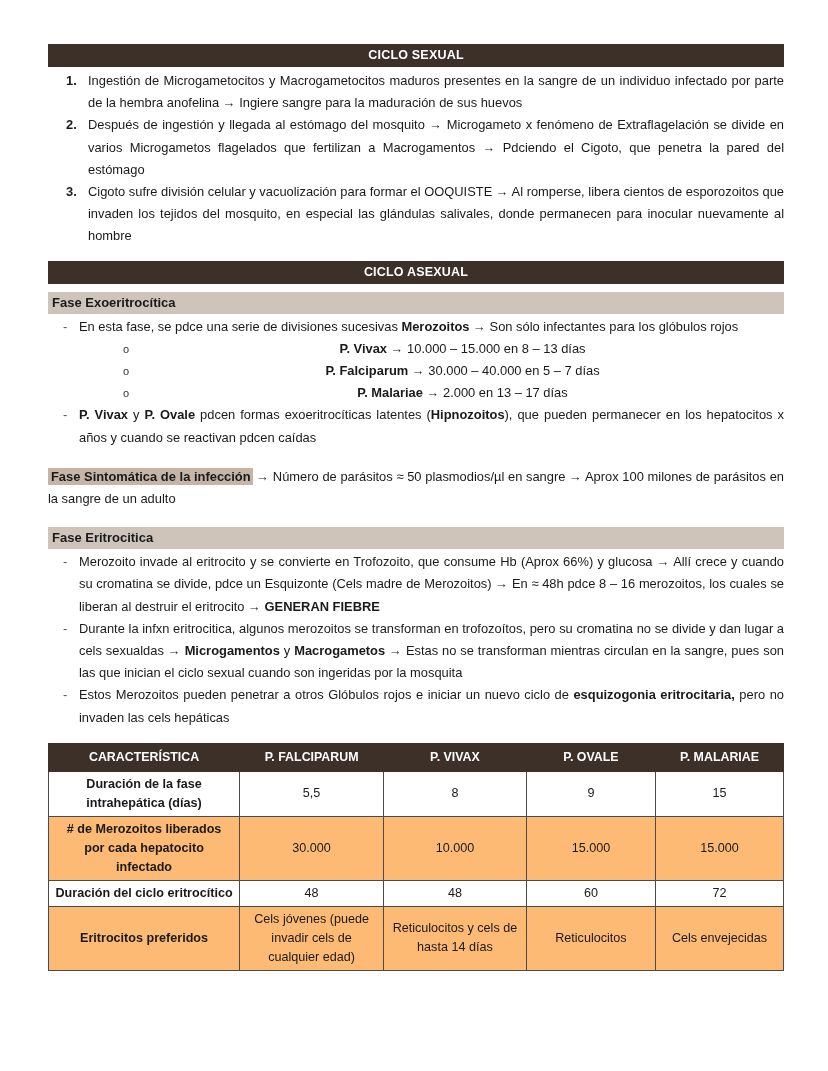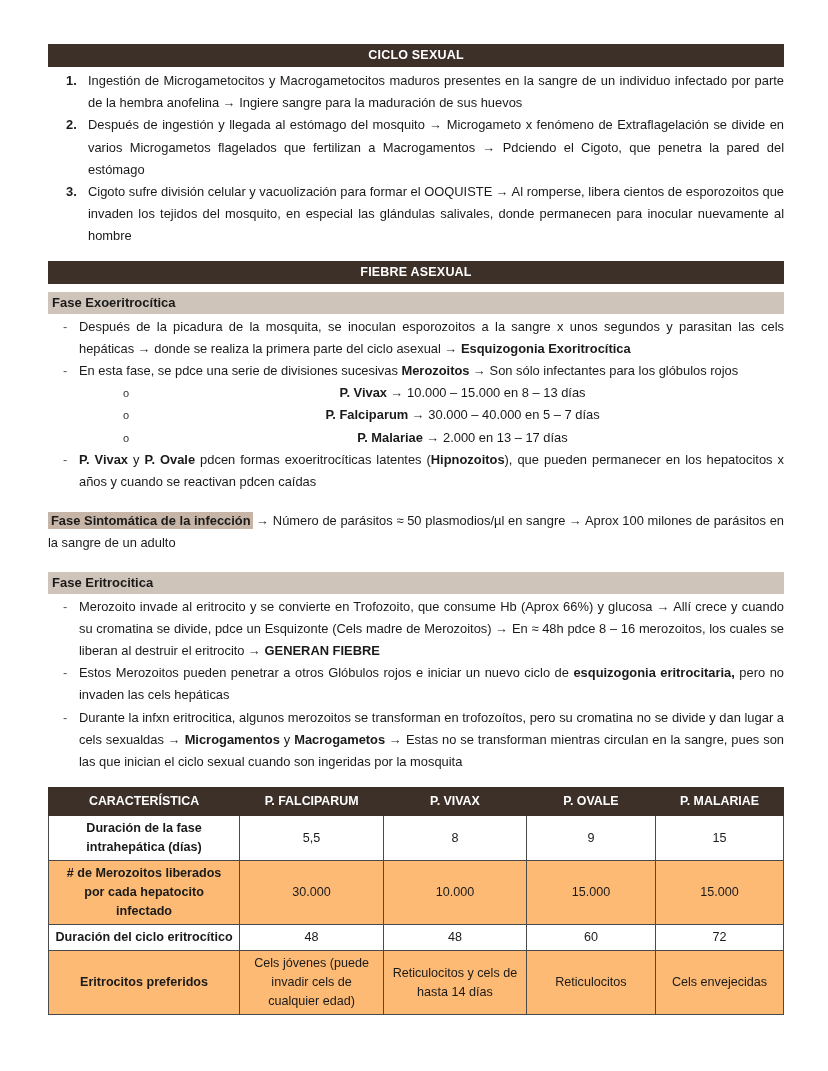--- a/index.html
+++ b/index.html
@@ -177,30 +177,27 @@
     <li>
       <span>Después de ingestión y llegada al estómago del mosquito → Microgameto x fenómeno de Extraflagelación se divide en varios Microgametos flagelados que fertilizan a Macrogamentos → Pdciendo el Cigoto, que penetra la pared del estómago</span>
     </li>
     <li>
       <span>Cigoto sufre división celular y vacuolización para formar el OOQUISTE → Al romperse, libera cientos de esporozoitos que invaden los tejidos del mosquito, en especial las glándulas salivales, donde permanecen para inocular nuevamente al hombre</span>
     </li>
   </ol>
 
   <div class="gap-md"></div>
 
-  <div class="bar-dark">FIEBRE ASEXUAL</div>
+  <div class="bar-dark">CICLO ASEXUAL</div>
 
   <div class="gap-sm"></div>
 
   <div class="bar-light">Fase Exoeritrocítica</div>
 
   <ul class="dashlist body-text">
-    <li>
-      <span>Después de la picadura de la mosquita, se inoculan esporozoitos a la sangre x unos segundos y parasitan las cels hepáticas → donde se realiza la primera parte del ciclo asexual → </span><b>Esquizogonia Exoritrocítica</b>
-    </li>
     <li>
       <span>En esta fase, se pdce una serie de divisiones sucesivas </span><b>Merozoitos</b><span> → Son sólo infectantes para los glóbulos rojos</span>
       <ul class="circlelist">
         <li>
           <b>P. Vivax</b><span> → 10.000 – 15.000 en 8 – 13 días</span>
         </li>
         <li>
           <b>P. Falciparum</b><span> → 30.000 – 40.000 en 5 – 7 días</span>
         </li>
         <li>
@@ -221,24 +218,24 @@
 
   <div class="gap-lg"></div>
 
   <div class="bar-light">Fase Eritrocitica</div>
 
   <ul class="dashlist body-text">
     <li>
       <span>Merozoito invade al eritrocito y se convierte en Trofozoito, que consume Hb (Aprox 66%) y glucosa → Allí crece y cuando su cromatina se divide, pdce un Esquizonte (Cels madre de Merozoitos) → En ≈ 48h pdce 8 – 16 merozoitos, los cuales se liberan al destruir el eritrocito → </span><b>GENERAN FIEBRE</b>
     </li>
     <li>
+      <span>Durante la infxn eritrocitica, algunos merozoitos se transforman en trofozoítos, pero su cromatina no se divide y dan lugar a cels sexualdas → </span><b>Microgamentos</b><span> y </span><b>Macrogametos</b><span> → Estas no se transforman mientras circulan en la sangre, pues son las que inician el ciclo sexual cuando son ingeridas por la mosquita</span>
+    </li>
+    <li>
       <span>Estos Merozoitos pueden penetrar a otros Glóbulos rojos e iniciar un nuevo ciclo de </span><b>esquizogonia eritrocitaria,</b><span> pero no invaden las cels hepáticas</span>
-    </li>
-    <li>
-      <span>Durante la infxn eritrocitica, algunos merozoitos se transforman en trofozoítos, pero su cromatina no se divide y dan lugar a cels sexualdas → </span><b>Microgamentos</b><span> y </span><b>Macrogametos</b><span> → Estas no se transforman mientras circulan en la sangre, pues son las que inician el ciclo sexual cuando son ingeridas por la mosquita</span>
     </li>
   </ul>
 
   <table class="cmp">
     <colgroup>
       <col class="col-1">
         <col class="col-2">
         <col class="col-3">
         <col class="col-4">
         <col class="col-5">

